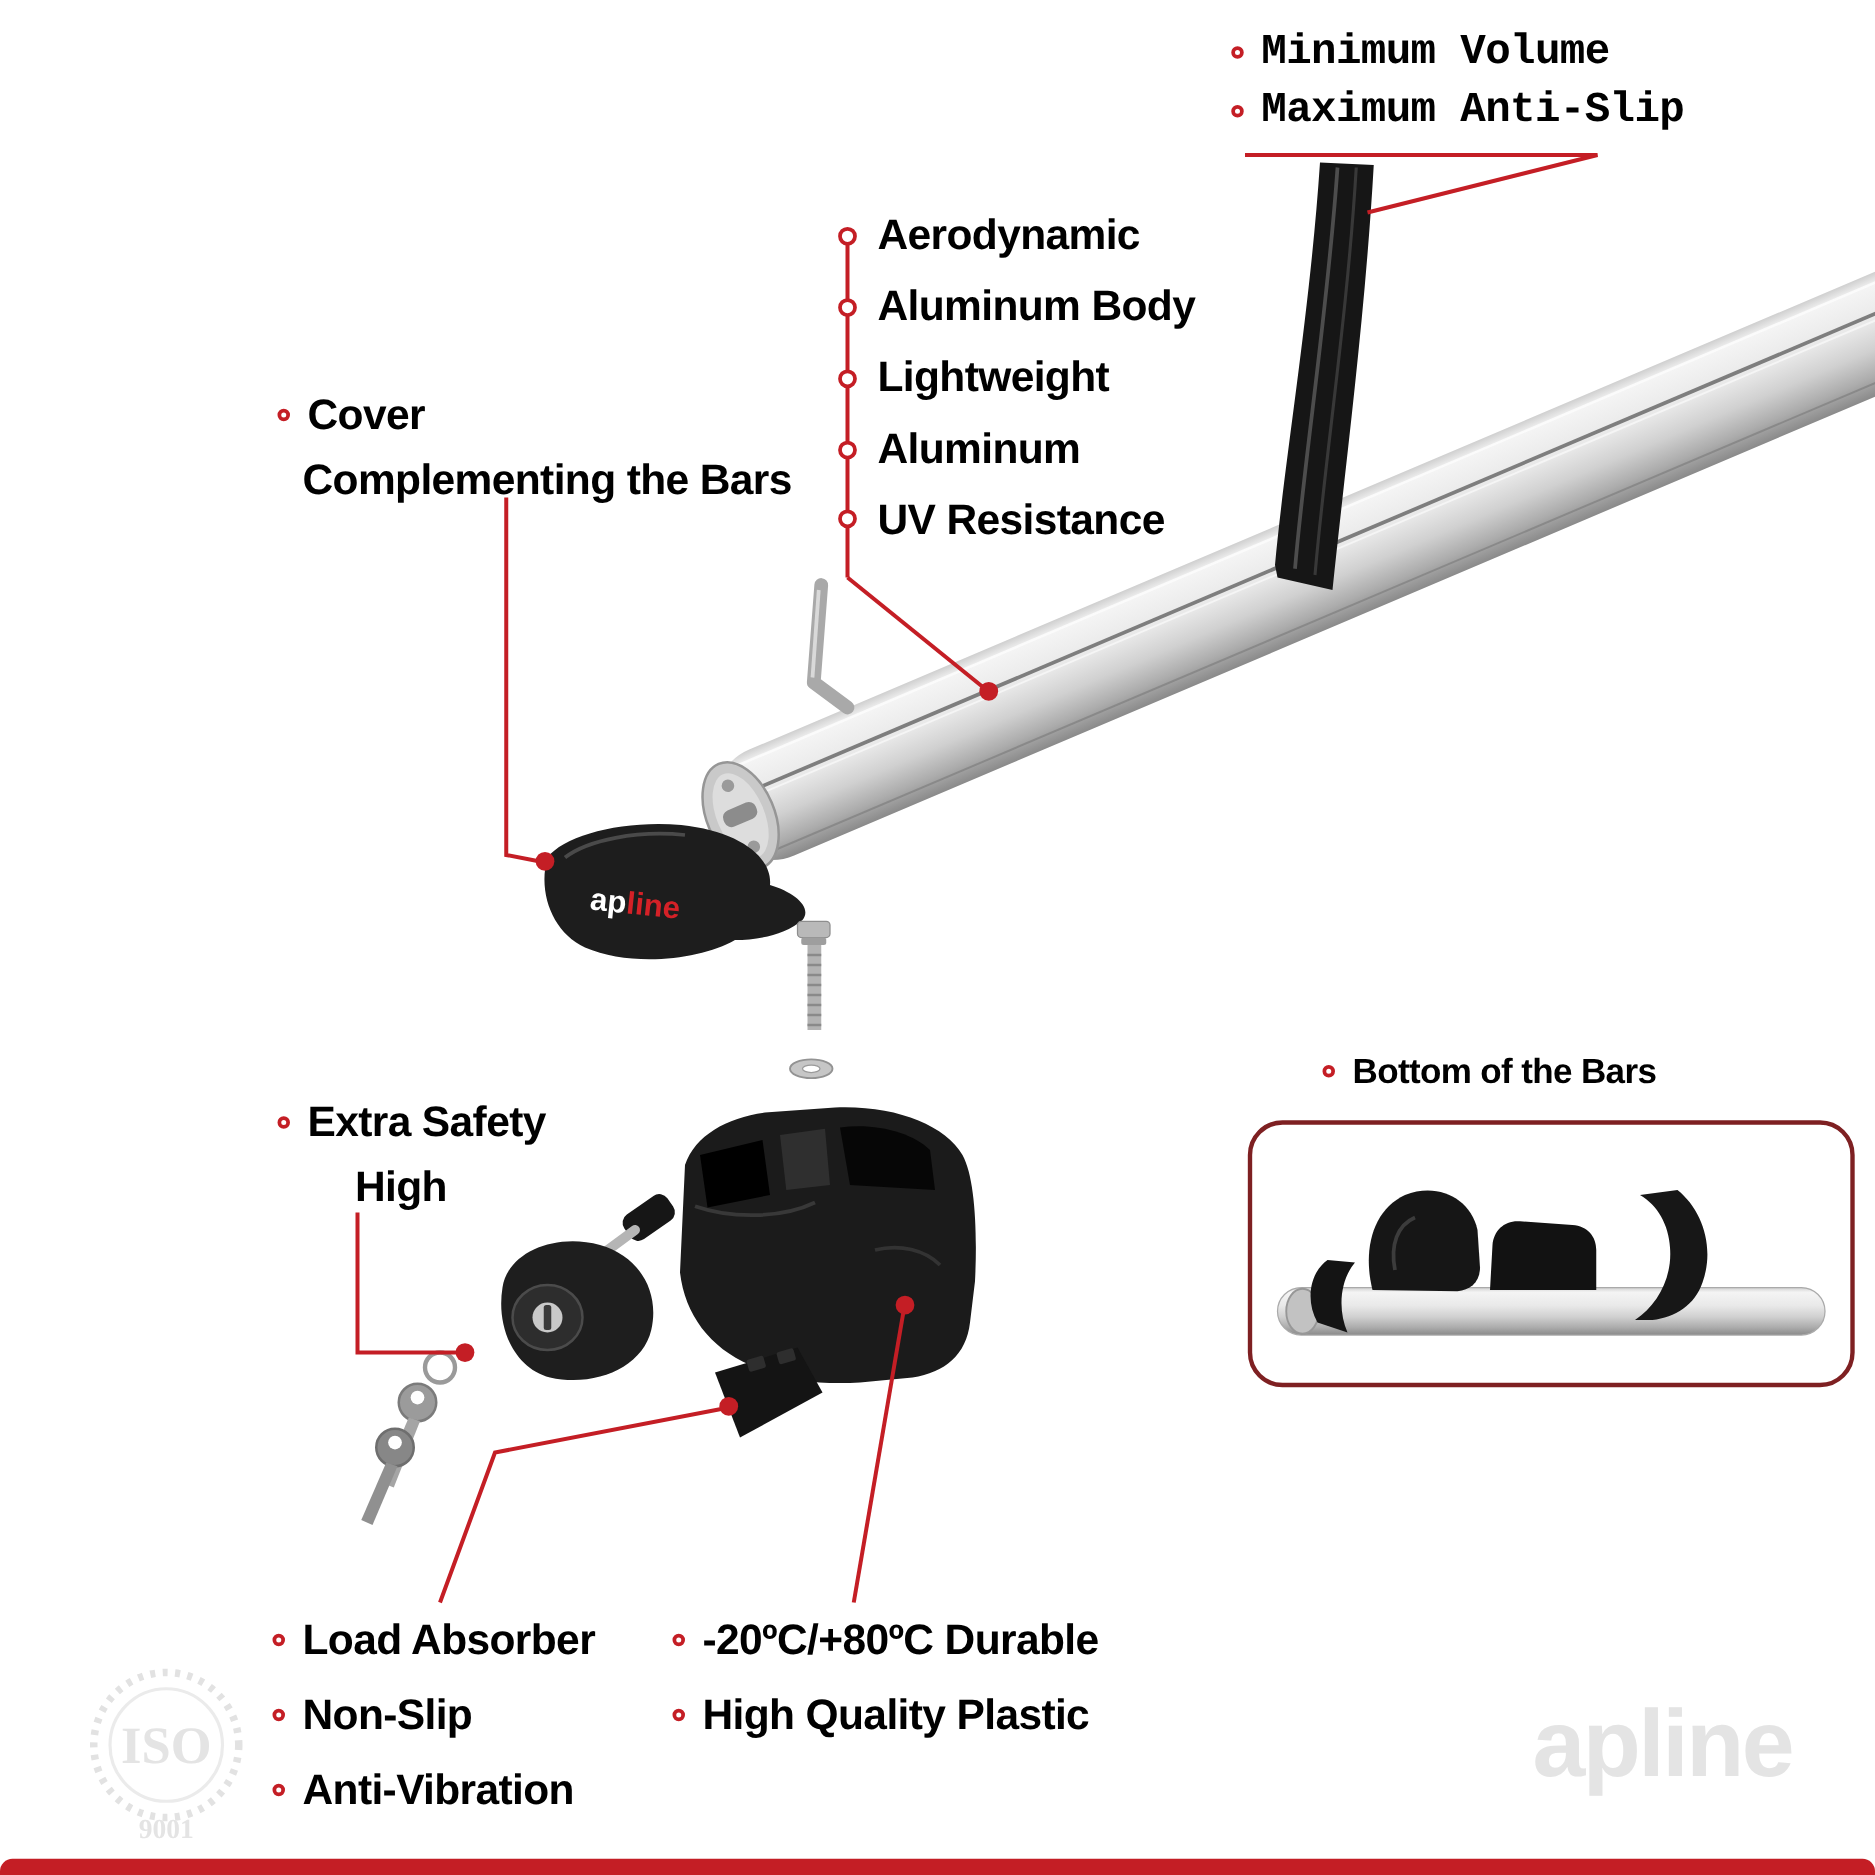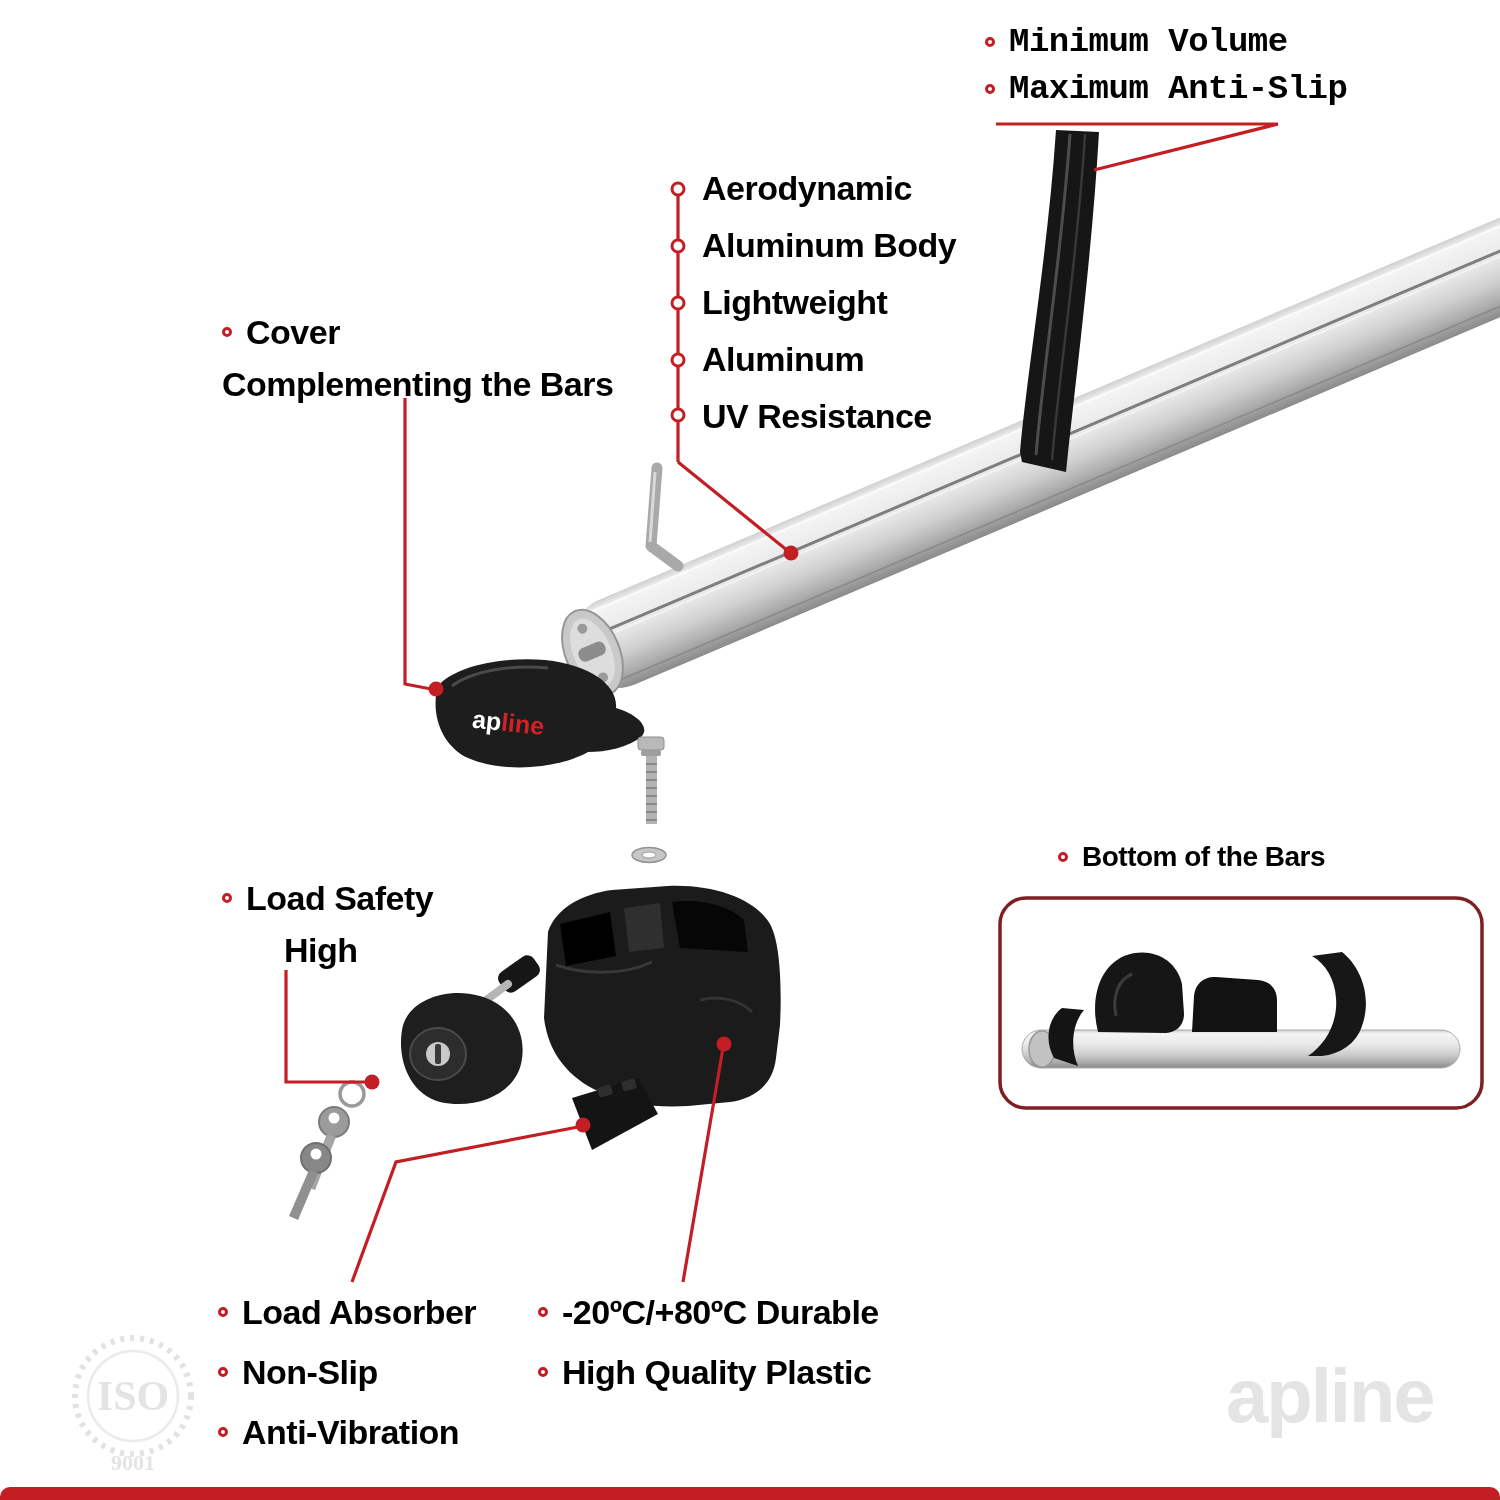--- a/index.html
+++ b/index.html
@@ -11,21 +11,21 @@
   *{margin:0;padding:0;box-sizing:border-box;}
   html,body{background:#ffffff;}
   body{font-family:"Liberation Sans", sans-serif;color:var(--ink);}
   .stage{position:relative;width:1500px;height:1500px;background:#ffffff;overflow:hidden;}
   .artwork{position:absolute;left:0;top:0;width:1500px;height:1500px;}
   .callout{position:absolute;z-index:5;}
   .row{display:flex;align-items:center;height:var(--rh,46px);white-space:nowrap;}
   .bullet{width:10px;height:10px;border:3.5px solid var(--accent);border-radius:50%;margin-right:14px;flex:0 0 auto;}
   .lbl{font-size:34px;font-weight:700;letter-spacing:-0.5px;color:var(--ink);}
   .big .lbl{font-size:28px;}
-  .indent2{}
+  .indent2{margin-left:20px;}
   .indent-lock{margin-left:62px;}
   
   .cline{stroke:var(--accent);stroke-width:3.2;fill:none;}
   .cdot{fill:var(--accent);}
   .fbullet{fill:#ffffff;stroke:var(--accent);stroke-width:3;}
   .boxframe{fill:#ffffff;stroke:var(--box-border);stroke-width:3.5;}
   .wm{fill:var(--watermark);}
   .wm-text{position:absolute;left:1226px;top:1352px;font-size:76px;font-weight:700;letter-spacing:-2px;color:var(--watermark);z-index:2;}
   .bottom-bar{position:absolute;left:0;right:0;bottom:0;height:13px;background:var(--accent);border-radius:10px 10px 0 0;z-index:6;}
 </style>
@@ -201,21 +201,21 @@
       <span class="lbl">Cover</span>
     </div>
     <div class="row indent2">
       <span class="lbl">Complementing the Bars</span>
     </div>
   </div>
 
   <div class="callout" style="left:222px;top:872px;--rh:52px;">
     <div class="row">
       <span class="bullet"></span>
-      <span class="lbl">Load Safety</span>
+      <span class="lbl">Extra Safety</span>
     </div>
     <div class="row indent-lock">
       <span class="lbl">High</span>
     </div>
   </div>
 
   <div class="callout big" style="left:1058px;top:833px;--rh:48px;">
     <div class="row">
       <span class="bullet"></span>
       <span class="lbl">Bottom of the Bars</span>

